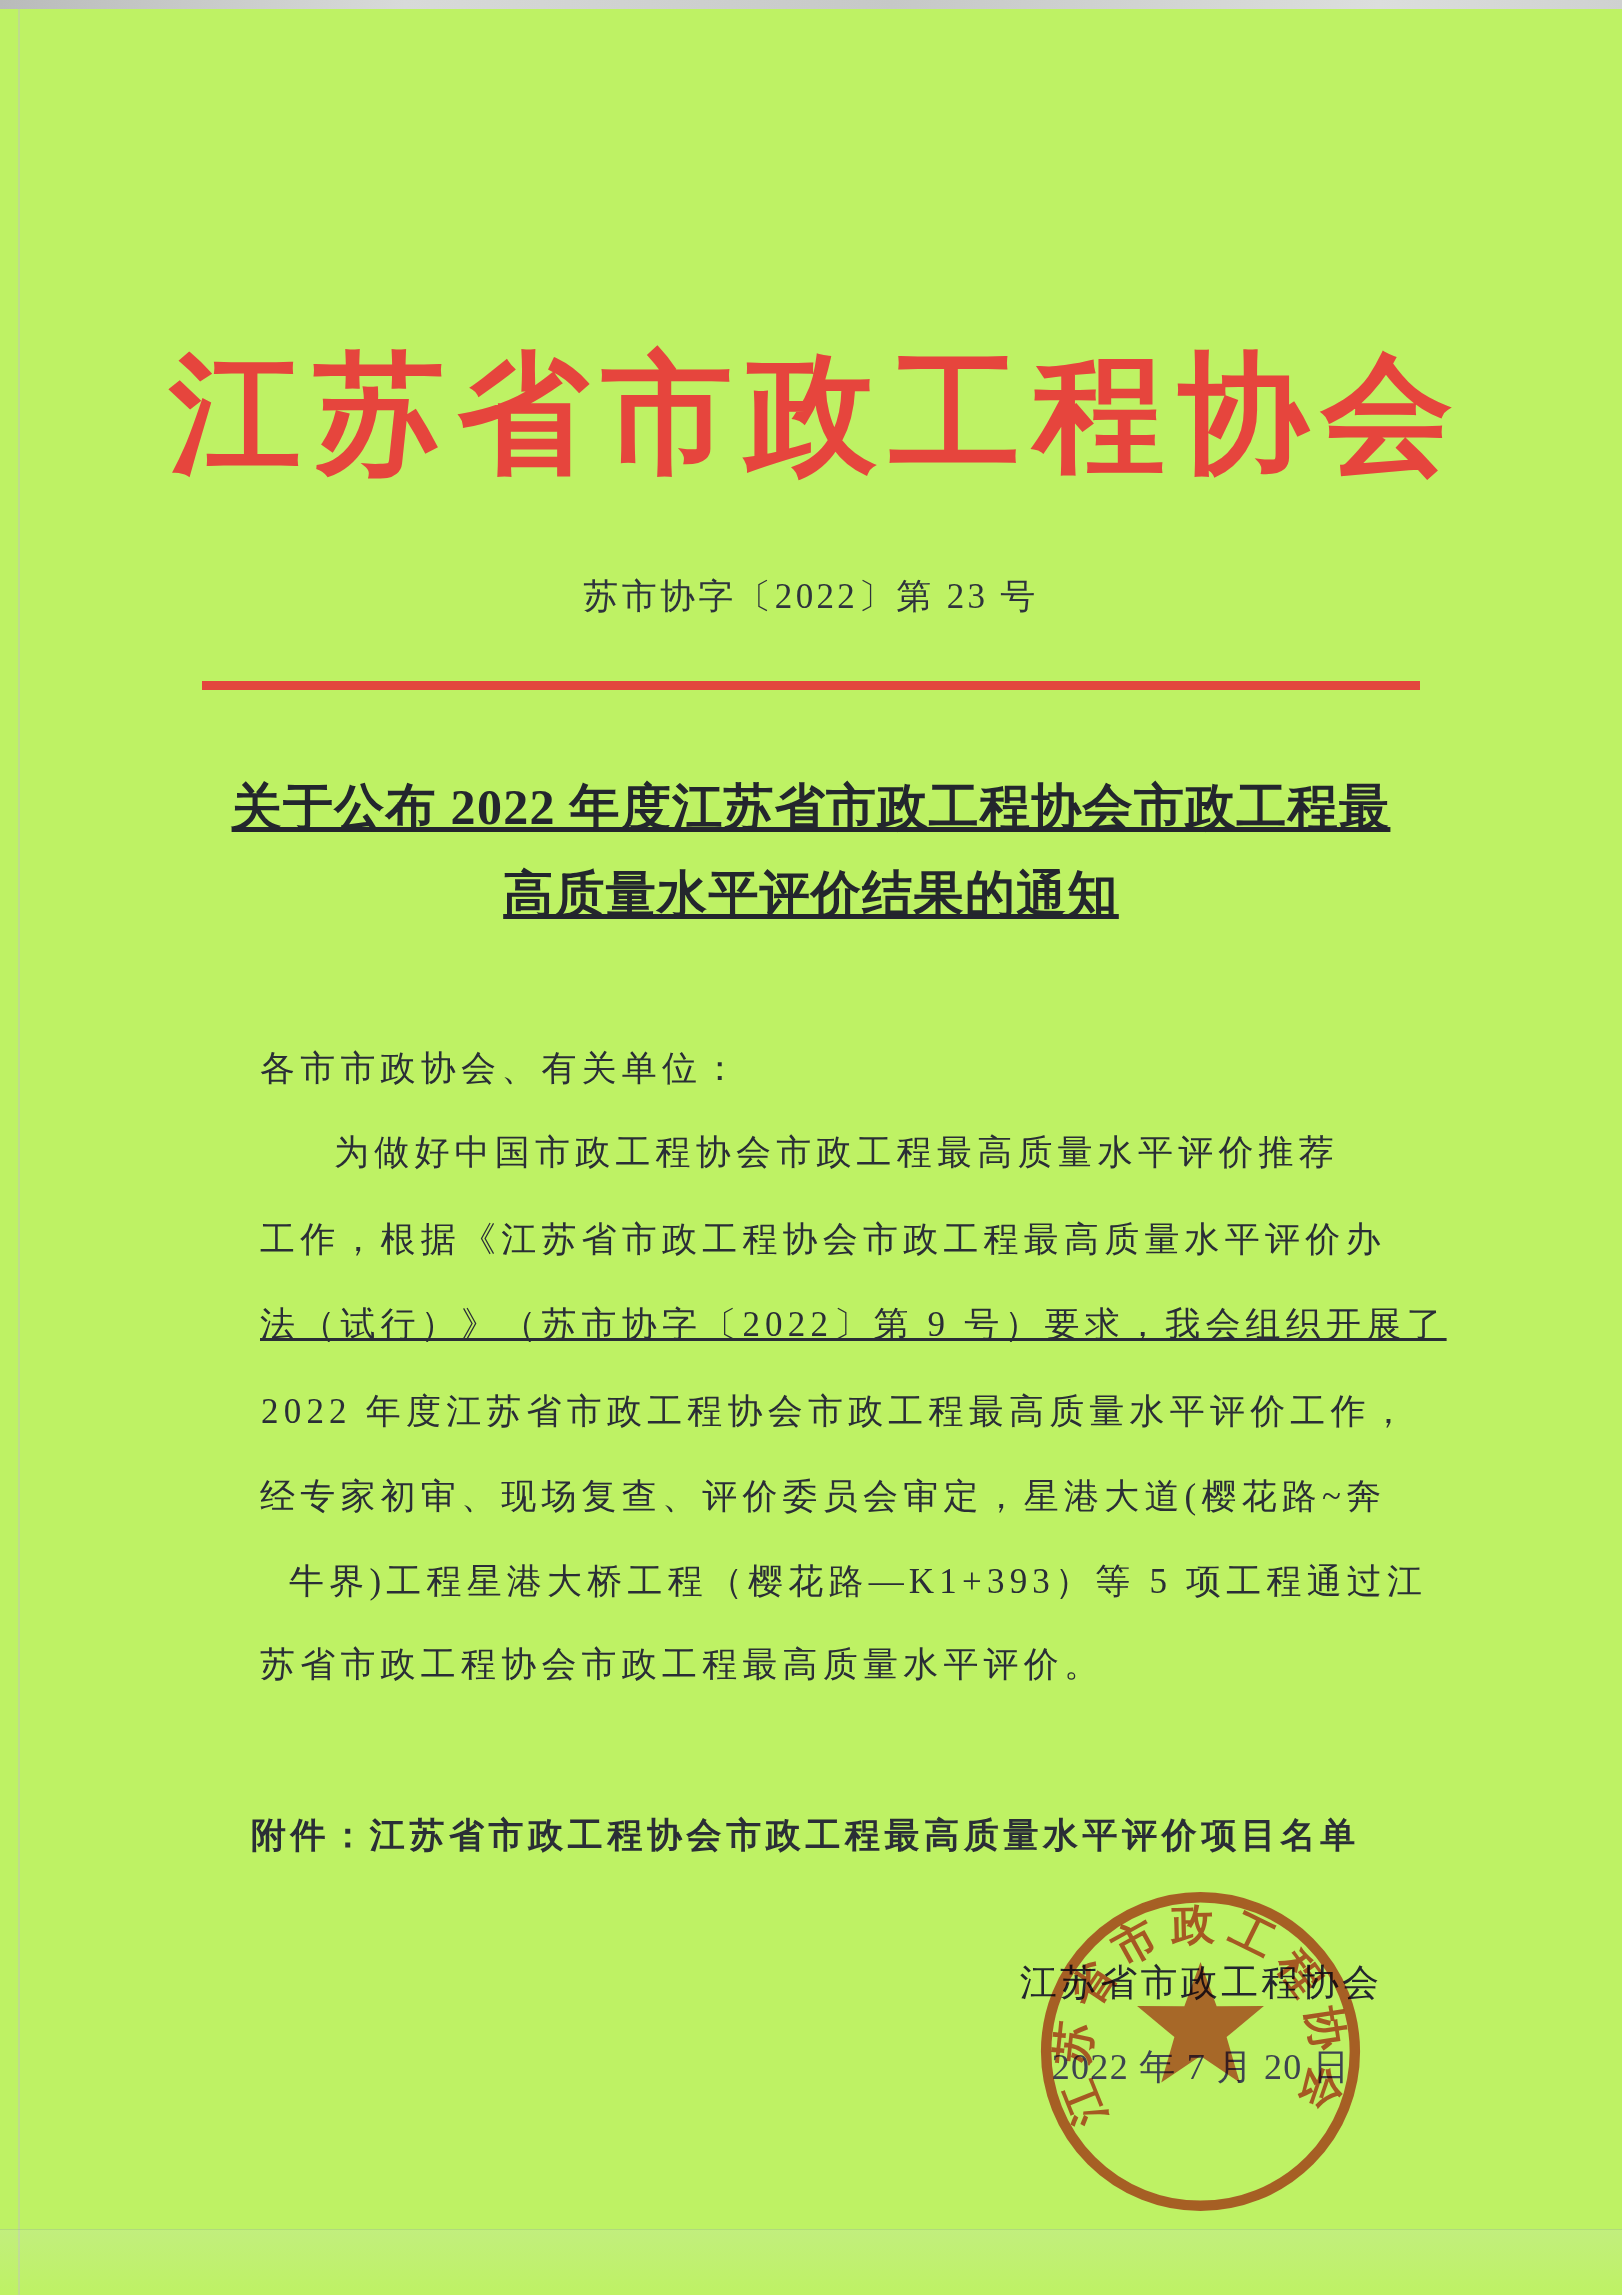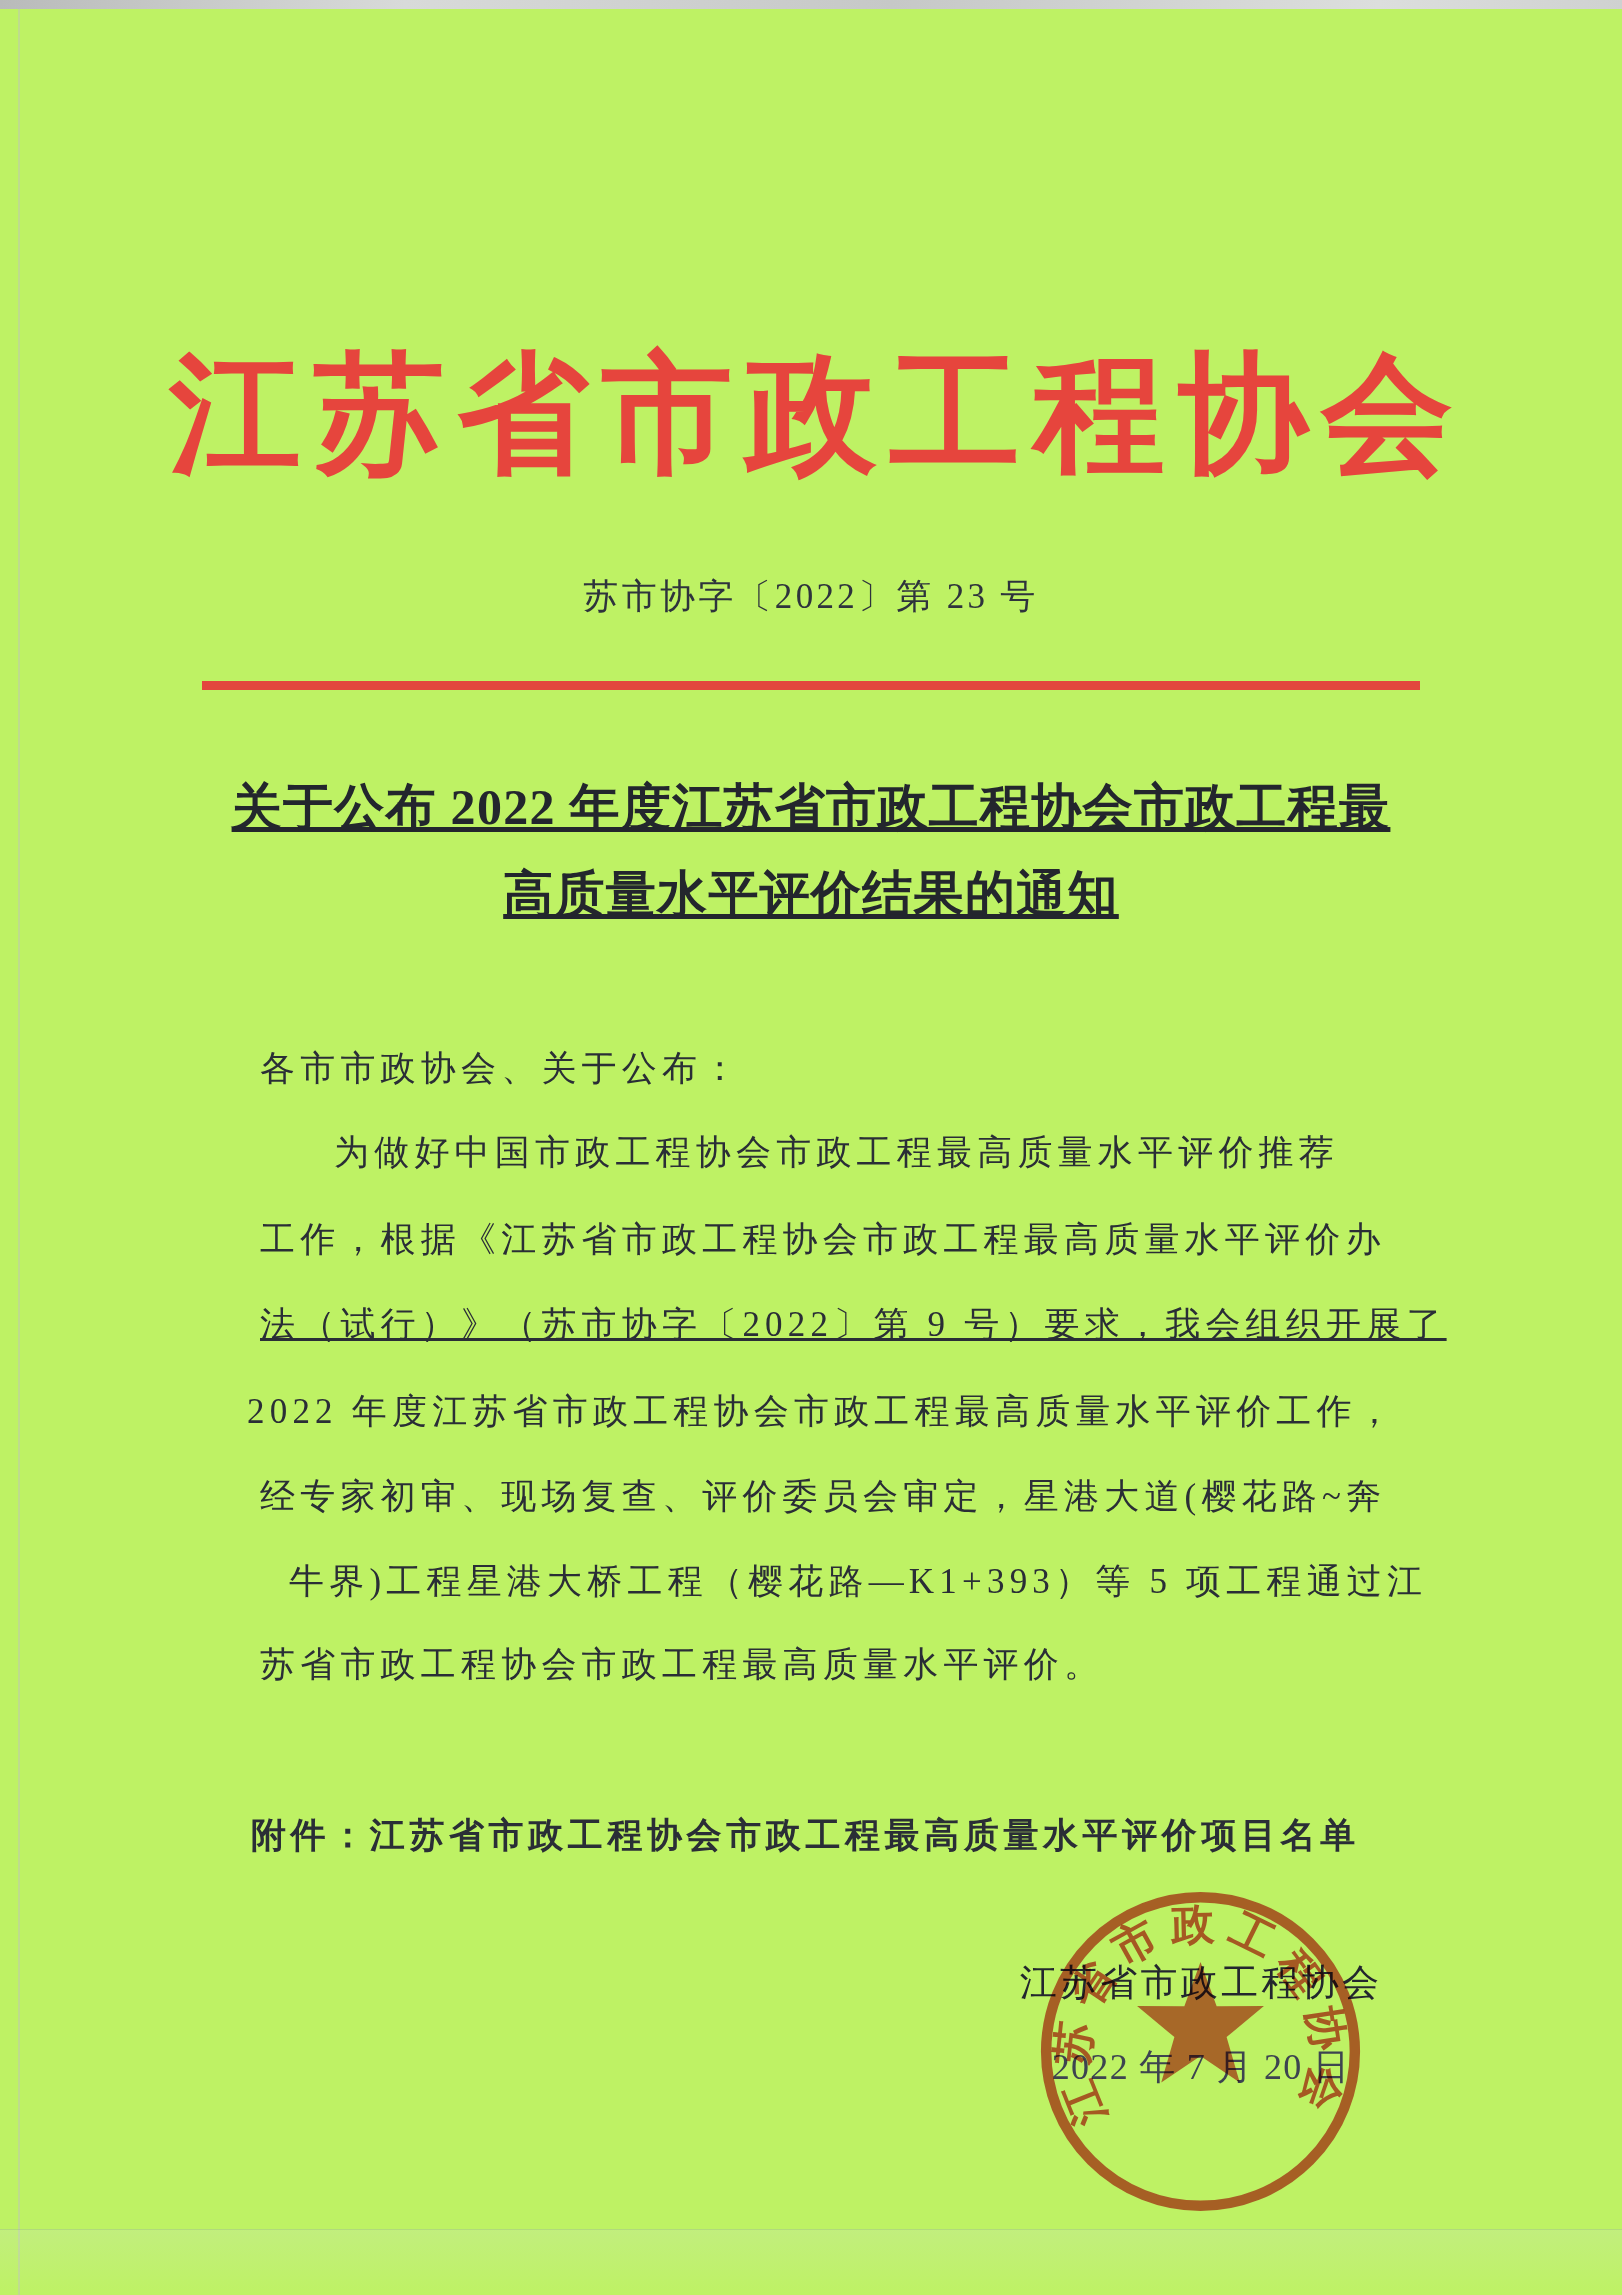--- a/index.html
+++ b/index.html
@@ -65,21 +65,21 @@
   .text-line{
     position:absolute;white-space:nowrap;
     font-size:35px;line-height:46px;
     color:var(--text-dark,#2a2e36);
     letter-spacing:5.2px;
   }
   .salutation{top:1046px;left:260px;}
   .bl0{top:1130px;left:334px;}
   .bl1{top:1217px;left:260px;}
   .bl2{top:1302px;left:260px;text-decoration:underline;}
-  .bl3{top:1389px;left:247px;text-align:center;}
+  .bl3{top:1389px;left:261px;text-align:center;}
   .bl4{top:1474px;left:260px;}
   .bl5{top:1559px;left:260px;margin-left:29px;}
   .bl6{top:1642px;left:260px;}
   .attachment{top:1813px;left:251px;letter-spacing:4.6px;font-weight:bold;}
   
   .signature{
     position:absolute;top:1958px;left:1011px;width:380px;
     text-align:center;white-space:nowrap;
     font-size:37px;line-height:50px;
     color:#23272e;letter-spacing:3.3px;
@@ -113,21 +113,21 @@
   <div class="scan-crease"></div>
   <div class="scan-tint"></div>
 
   <div class="org-title">江苏省市政工程协会</div>
   <div class="doc-number">苏市协字〔2022〕第 23 号</div>
   <div class="red-rule"></div>
 
   <div class="doc-title-line l1">关于公布 2022 年度江苏省市政工程协会市政工程最</div>
   <div class="doc-title-line l2">高质量水平评价结果的通知</div>
 
-  <div class="text-line salutation">各市市政协会、关于公布：</div>
+  <div class="text-line salutation">各市市政协会、有关单位：</div>
   <div class="text-line bl0">为做好中国市政工程协会市政工程最高质量水平评价推荐</div>
   <div class="text-line bl1">工作，根据《江苏省市政工程协会市政工程最高质量水平评价办</div>
   <div class="text-line bl2">法（试行）》（苏市协字〔2022〕第 9 号）要求，我会组织开展了</div>
   <div class="text-line bl3">2022 年度江苏省市政工程协会市政工程最高质量水平评价工作，</div>
   <div class="text-line bl4">经专家初审、现场复查、评价委员会审定，星港大道(樱花路~奔</div>
   <div class="text-line bl5">牛界)工程星港大桥工程（樱花路—K1+393）等 5 项工程通过江</div>
   <div class="text-line bl6">苏省市政工程协会市政工程最高质量水平评价。</div>
   <div class="text-line attachment">附件：江苏省市政工程协会市政工程最高质量水平评价项目名单</div>
 
   <div class="signature">江苏省市政工程协会</div>

